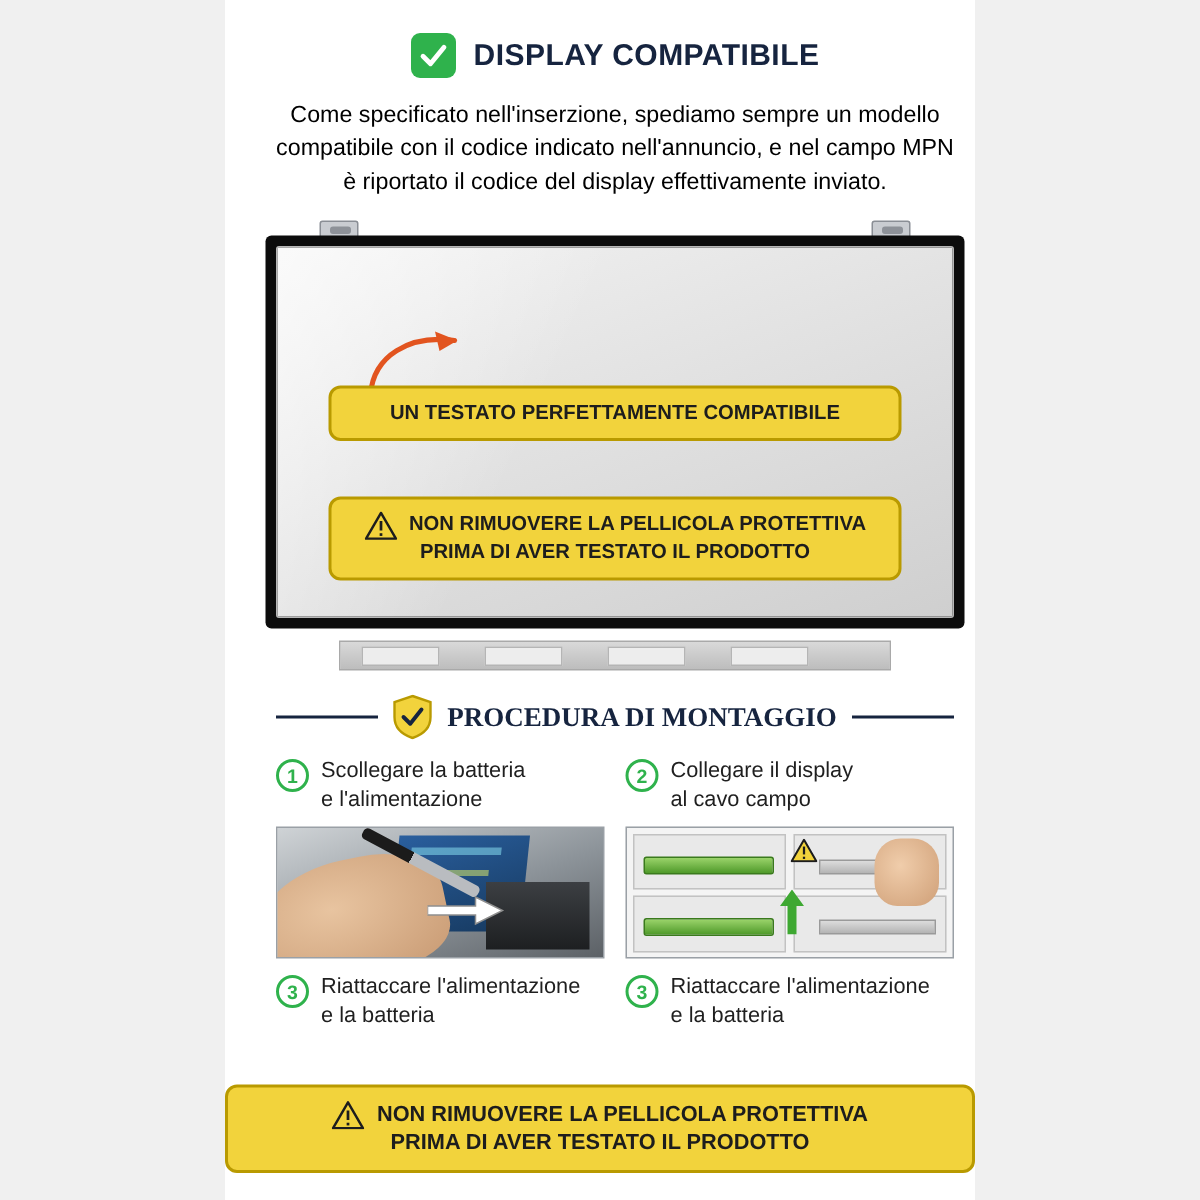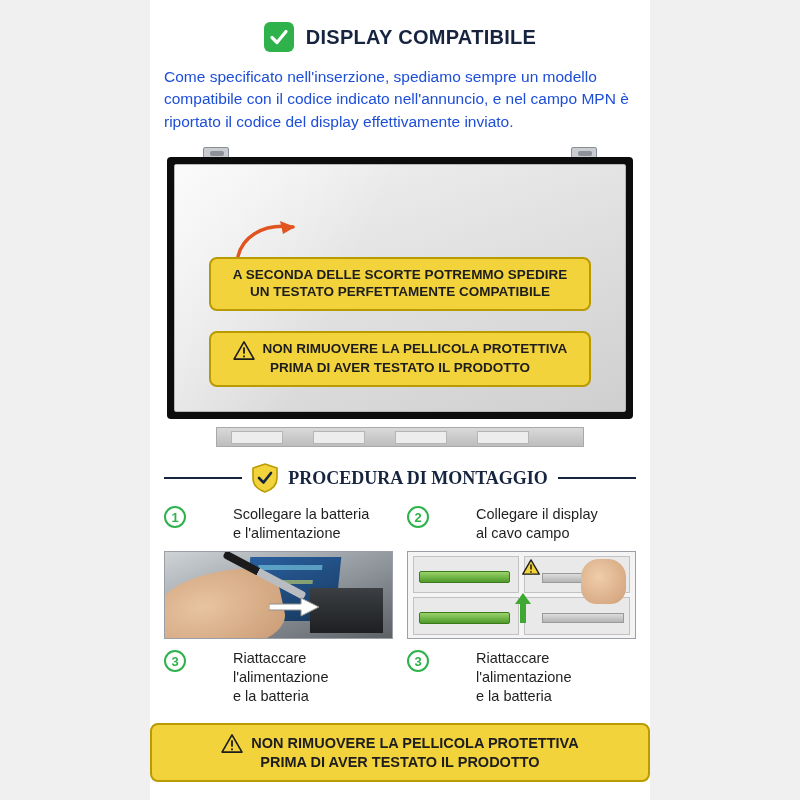--- a/index.html
+++ b/index.html
@@ -19,20 +19,21 @@
     position: absolute; top: 0; bottom: 0; width: 150px;
     background: #f0f0f0;
   }
   .side-band.left { left: 0; }
   .side-band.right { right: 0; }
   .content {
     position: absolute;
     left: 150px; top: 0;
     width: 500px; height: 800px;
     background: #ffffff;
+    padding-left: 20px;
   }
 
   
   .header-row {
     display: flex;
     align-items: center;
     justify-content: center;
     gap: 12px;
     margin-top: 22px;
   }
@@ -45,23 +46,24 @@
   }
   .check-badge svg { position: absolute; left: 4px; top: 4px; }
   .header-title {
     font-size: 20px;
     font-weight: bold;
     color: #16243f;
     letter-spacing: .3px;
   }
   .intro {
     margin: 14px 14px 0 14px;
+    text-align: center;
     font-size: 15.5px;
     line-height: 1.45;
-    color: #1d4ed8;
+    color: #000000;
   }
 
   
   .panel-wrap {
     position: relative;
     margin: 14px auto 0 auto;
     width: 466px;
     height: 300px;
   }
   .bracket {
@@ -202,21 +204,20 @@
     color: #2fb24c;
     font-weight: bold;
     font-size: 13px;
     display: flex; align-items: center; justify-content: center;
     margin-top: 1px;
   }
   .step-text {
     font-size: 14.5px;
     color: #1f1f1f;
     line-height: 1.3;
-    margin-left: 39px;
   }
   .photo {
     height: 88px;
     border: 1px solid #9aa0a6;
     position: relative;
     overflow: hidden;
     margin-bottom: 10px;
   }
   
   .photo.p1 { background: linear-gradient(160deg,#cfd3d6 0%, #8d949a 55%, #5c6166 100%); }
@@ -332,21 +333,20 @@
       <div class="panel">
         <div class="screen">
           <div class="gloss"></div>
 
           <svg class="arrow-curve" viewBox="0 0 70 48">
             <path d="M4 46 C6 20, 30 6, 60 10" fill="none" stroke="#e2541f" stroke-width="3.4" stroke-linecap="round"></path>
             <path d="M62 10 L47 4 L50 17 Z" fill="#e2541f"></path>
           </svg>
 
           <div class="yellow-box one">
-            <div>A SECONDA DELLE SCORTE POTREMMO SPEDIRE</div>
             <div>UN TESTATO PERFETTAMENTE COMPATIBILE</div>
           </div>
 
           <div class="yellow-box two">
             <div class="warn-line">
               <svg class="warn-tri" viewBox="0 0 24 21">
                 <path d="M12 1 L23 20 L1 20 Z" fill="#f2d33c" stroke="#1d1d1d" stroke-width="1.8" stroke-linejoin="round"></path>
                 <rect x="11" y="7" width="2" height="7" fill="#1d1d1d"></rect>
                 <rect x="11" y="16" width="2" height="2" fill="#1d1d1d"></rect>
               </svg>

